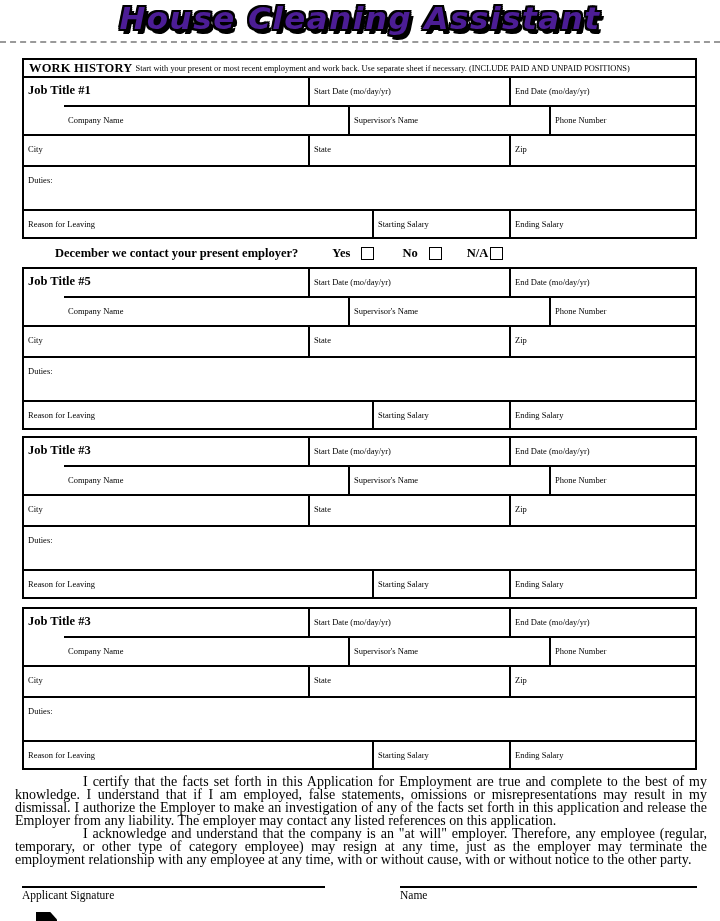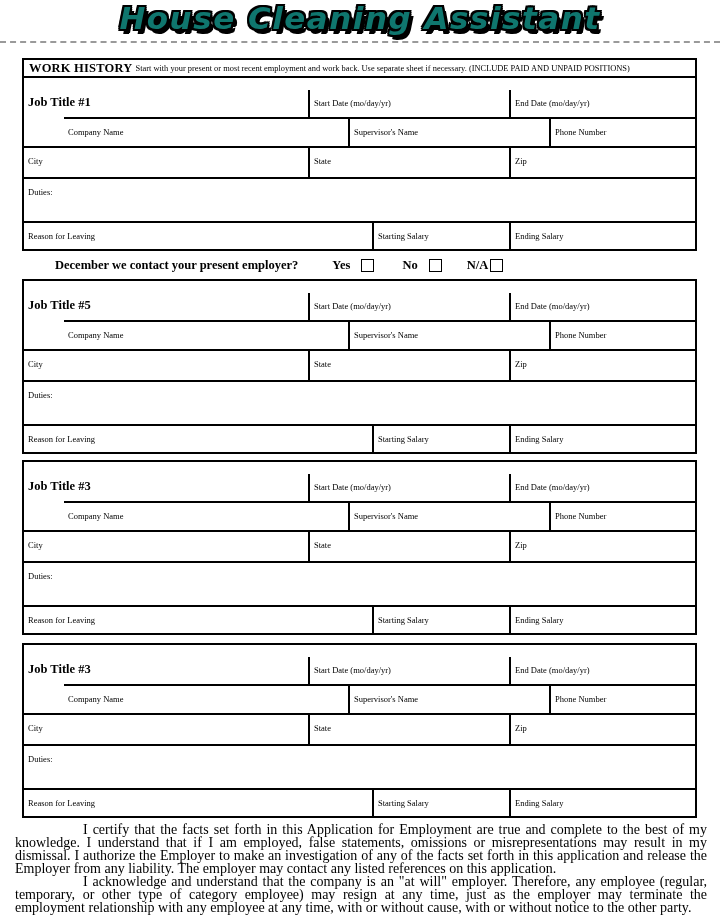--- a/index.html
+++ b/index.html
@@ -6,21 +6,21 @@
   html,body { margin:0; padding:0; background:#fff; }
   .page {
     position:relative; width:720px; height:921px; background:#fff;
     font-family:"Liberation Serif", serif; color:#000; overflow:hidden;
   }
 
   
   .page-title {
     position:absolute; top:0; left:0; width:100%; text-align:center;
     font-family:"DejaVu Sans", sans-serif; font-weight:bold; font-style:italic;
-    font-size:31px; letter-spacing:1.5px; color:#0f766e;
+    font-size:31px; letter-spacing:1.5px; color:#4c1d95;
     text-shadow:
       -2px -2px 0 #000, 0 -2px 0 #000, 2px -2px 0 #000,
       -2px  0  0 #000, 2px  0  0 #000,
       -2px  2px 0 #000, 0  2px 0 #000, 2px 2px 0 #000,
       4px 4px 0 #000, 3px 5px 0 #000;
     white-space:nowrap;
   }
   .dash-line {
     position:absolute; top:41px; left:0; width:720px; height:0;
     border-top:2px dashed #9a9a9a;
@@ -41,21 +41,21 @@
   .job-block.attach { margin-top:-2px; }
   .job-block.gap6 { margin-top:6px; }
   .job-block.gap8 { margin-top:8px; }
   .jrow { display:flex; }
   .jrow + .jrow { border-top:2px solid #000; }
   .jcell { padding:2px 2px 0 4px; overflow:hidden; }
   .jcell + .jcell { border-left:2px solid #000; }
   .c1 { width:284px; } .c2 { width:201px; } .c3 { flex:1; }
   .rl1 { width:348px; } .rl2 { width:137px; } .rl3 { flex:1; }
   .cfull { width:100%; }
-  .h27 { height:27px;margin-top:12px; } .h29 { height:29px;margin-left:40px; } .h31 { height:31px; }
+  .h27 { height:27px; } .h29 { height:29px;margin-left:40px; } .h31 { height:31px; }
   .h44 { height:44px; } .h28 { height:28px; }
   .lbl { font-size:8.5px; display:inline-block; line-height:10px; }
   .lbl-big { font-size:12.5px; font-weight:bold; line-height:14px; }
 
   
   .contact-row { height:28px; display:flex; align-items:center; }
   .q { font-weight:bold; font-size:12.5px; margin-left:33px; }
   .opt { display:flex; align-items:center; font-weight:bold; font-size:12.5px; }
   .opt-yes { margin-left:34px; } .opt-no { margin-left:28px; } .opt-na { margin-left:25px; }
   .cb { width:13px; height:13px; border:1.5px solid #000; background:#fff; margin-left:11px; flex:none; }

